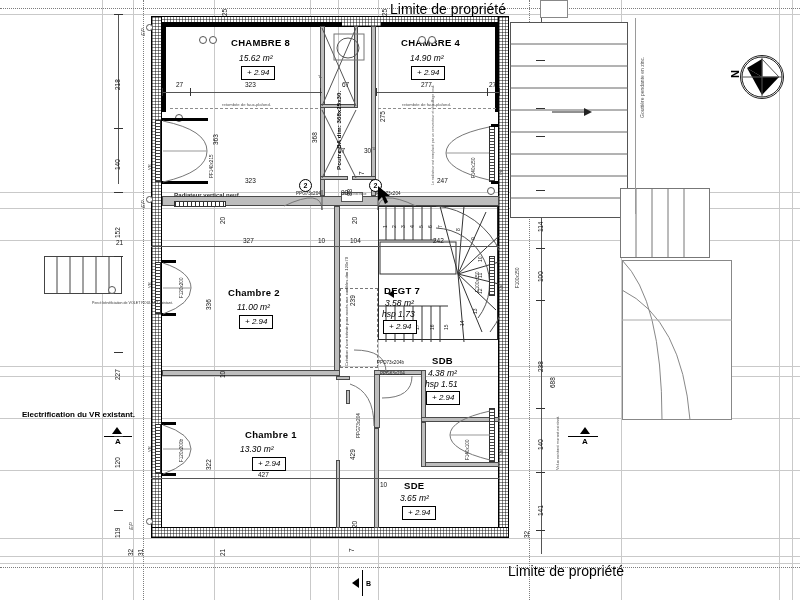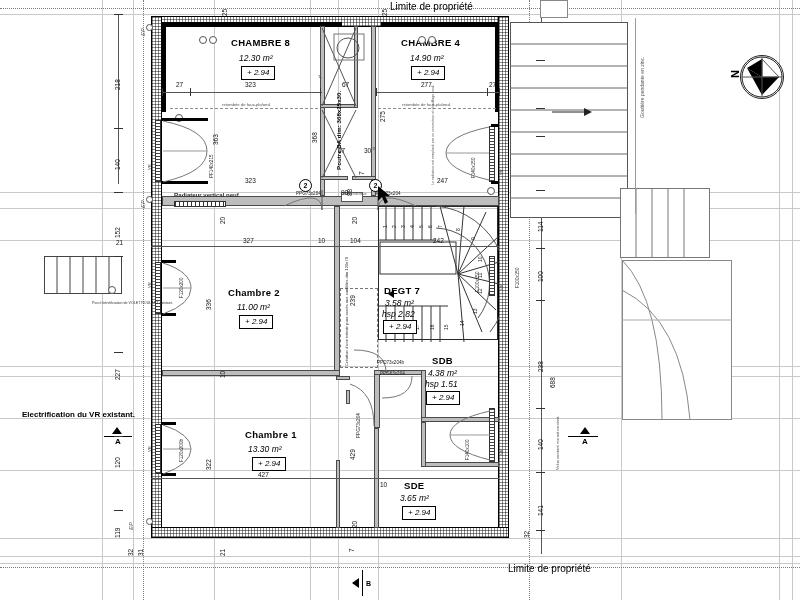--- a/index.html
+++ b/index.html
@@ -38,21 +38,21 @@
   .room-hsp{font-size:8.5px;font-style:italic;}
   .lvl{position:absolute;font-size:8px;font-style:italic;
        border:1px solid #000;padding:1px 5px 2px 5px;background:#fff;white-space:nowrap;}
   .dim{font-size:6.5px;color:#111;}
   .dim-v{font-size:6.5px;color:#111;transform-origin:0 0;transform:rotate(-90deg);}
   .note{font-size:8px;font-weight:bold;}
   .note-sm{font-size:5px;color:#333;}
   .note-sm-v{font-size:5px;color:#333;transform-origin:0 0;transform:rotate(-90deg);}
   .tinyv{font-size:4.2px;color:#555;transform-origin:0 0;transform:rotate(-90deg);}
   .tiny{font-size:4.2px;color:#555;}
-  .limite{font-size:10px;color:#000;}
+  .limite{font-size:14px;color:#000;}
   .doorlabel{font-size:4.6px;color:#222;}
   .doorlabel-v{font-size:4.6px;color:#222;transform-origin:0 0;transform:rotate(-90deg);}
   .beamtxt{font-size:6.2px;font-weight:bold;transform-origin:0 0;transform:rotate(-90deg);}
   .stepnum{position:absolute;font-size:5px;color:#222;transform-origin:0 0;transform:rotate(-90deg);}
 
   
   .tri-up{position:absolute;width:0;height:0;
      border-left:5px solid transparent;border-right:5px solid transparent;
      border-bottom:7px solid #000;}
   .tri-left{position:absolute;width:0;height:0;
@@ -145,21 +145,21 @@
 
   <div class="tinyv t" style="left:318px;top:78px">pl</div>
   <div class="tinyv t" style="left:372px;top:150px">pl</div>
 
   <div class="hl-dash" style="left:170px;top:108px;width:148px"></div>
   <div class="hl-dash" style="left:378px;top:108px;width:118px"></div>
   <div class="tiny t" style="left:222px;top:103px">retombée de faux-plafond.</div>
   <div class="tiny t" style="left:402px;top:103px">retombée de faux-plafond.</div>
 
   <div class="t room-name" style="left:231px;top:38px">CHAMBRE 8</div>
-  <div class="t room-area" style="left:239px;top:54px">12.30 m²</div>
+  <div class="t room-area" style="left:239px;top:54px">15.62 m²</div>
   <div class="lvl" style="left:241px;top:66px">+ 2.94</div>
   <div class="xcirc" style="left:199px;top:36px"></div>
   <div class="xcirc" style="left:209px;top:36px"></div>
   <div class="xcirc" style="left:175px;top:114px"></div>
 
   <div class="t room-name" style="left:401px;top:38px">CHAMBRE 4</div>
   <div class="t room-area" style="left:410px;top:54px">14.90 m²</div>
   <div class="lvl" style="left:411px;top:66px">+ 2.94</div>
   <div class="xcirc" style="left:418px;top:36px"></div>
   <div class="xcirc" style="left:428px;top:36px"></div>
@@ -283,21 +283,21 @@
   <div class="stepnum" style="left:443px;top:330px">15</div>
   <div class="stepnum" style="left:429px;top:330px">16</div>
   <div class="stepnum" style="left:414px;top:330px">17</div>
   <div class="stepnum" style="left:399px;top:330px">18</div>
   <div class="dim t" style="left:433px;top:238px">242</div>
 
   <div class="tri-left" style="left:388px;top:290px;border-right-width:6px;border-top-width:4px;border-bottom-width:4px"></div>
 
   <div class="t room-name" style="left:384px;top:286px">DEGT 7</div>
   <div class="t room-area" style="left:385px;top:299px">3.58 m²</div>
-  <div class="t room-hsp" style="left:382px;top:310px">hsp 2.82</div>
+  <div class="t room-hsp" style="left:382px;top:310px">hsp 1.73</div>
   <div class="lvl" style="left:383px;top:320px">+ 2.94</div>
 
   <div class="window-v" style="left:489px;top:256px;width:6px;height:40px"></div>
   <div class="doorlabel-v t" style="left:476px;top:292px">F100x150</div>
   <div class="tinyv t" style="left:500px;top:290px">VR</div>
 
   <div class="abs" style="left:340px;top:288px;width:38px;height:80px;border:1px dashed #777;box-sizing:border-box"></div>
   <div class="note-sm-v t" style="left:345px;top:366px;font-size:4.2px">Création d'une trémie pour accès aux combles dim 120x70</div>
 
   <div class="wall-grey" style="left:374px;top:370px;width:6px;height:58px"></div>
@@ -332,21 +332,21 @@
 
   <div class="wall-grey" style="left:374px;top:428px;width:5px;height:100px"></div>
   <div class="wall-grey" style="left:421px;top:462px;width:78px;height:5px"></div>
   <div class="wall-grey" style="left:421px;top:422px;width:5px;height:45px"></div>
 
   <div class="t room-name" style="left:404px;top:481px">SDE</div>
   <div class="t room-area" style="left:400px;top:494px">3.65 m²</div>
   <div class="lvl" style="left:402px;top:506px">+ 2.94</div>
 
   <div class="t room-name" style="left:245px;top:430px">Chambre 1</div>
-  <div class="t room-area" style="left:248px;top:445px">13.30 m²</div>
+  <div class="t room-area" style="left:240px;top:445px">13.30 m²</div>
   <div class="lvl" style="left:252px;top:457px">+ 2.94</div>
 
   <div class="window-v" style="left:155px;top:424px;width:6px;height:50px"></div>
   <div class="wall-solid" style="left:162px;top:422px;width:14px;height:3px"></div>
   <div class="wall-solid" style="left:162px;top:473px;width:14px;height:3px"></div>
   <svg class="abs" style="left:161px;top:422px;width:34px;height:56px;overflow:visible">
     <path d="M2 3 Q30 12 30 27" fill="none" stroke="#777" stroke-width="1"></path>
     <path d="M2 52 Q30 42 30 27" fill="none" stroke="#777" stroke-width="1"></path>
     <line x1="2" y1="27" x2="30" y2="27" stroke="#999" stroke-width="1"></line>
   </svg>

